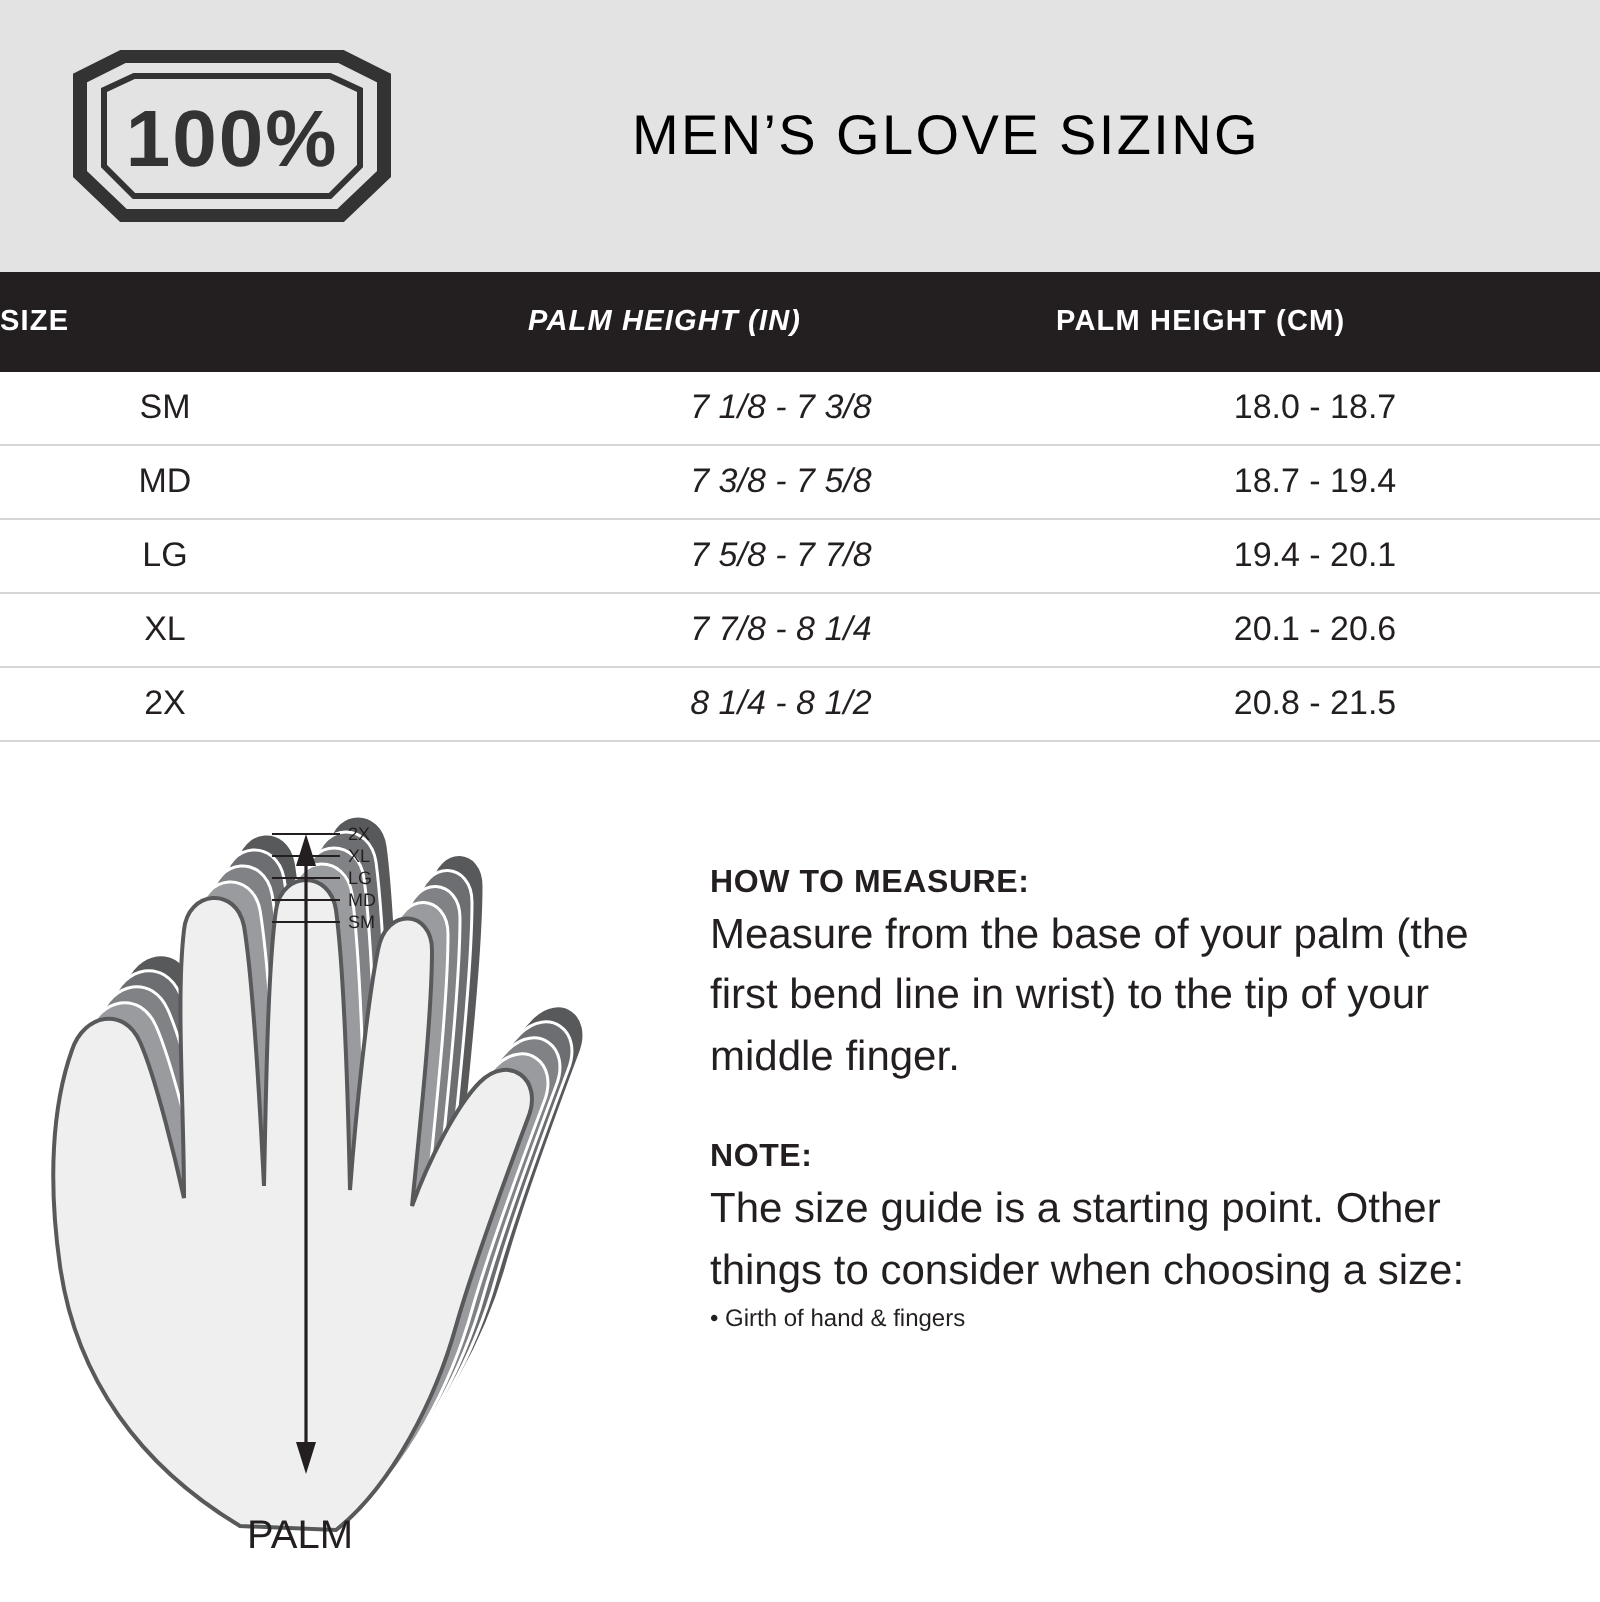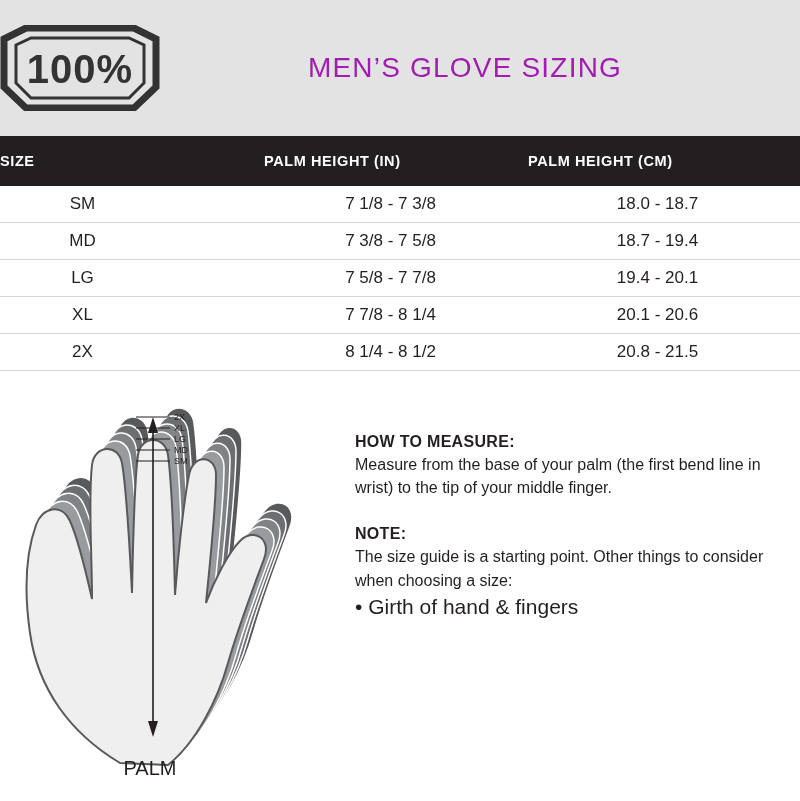--- a/index.html
+++ b/index.html
@@ -26,31 +26,32 @@
     position: relative;
     height: 136px;
     background: #e3e3e3;
     display: flex;
     align-items: center;
   }
   .logo-wrap {
     width: 200px;
     display: flex;
     align-items: center;
-    justify-content: flex-start;
+    justify-content: center;
+    margin-left: 16px;
   }
   .logo-svg {
     display: block;
   }
   .header-title {
     flex: 1;
     text-align: center;
     font-size: 28px;
     letter-spacing: 1.2px;
-    color: #a21caf;
+    color: #000000;
     font-weight: 400;
     padding-right: 70px;
   }
 
   
   .table {
     width: 100%;
     border-collapse: collapse;
     table-layout: fixed;
     border-radius: 23px;
@@ -66,37 +67,37 @@
     text-align: left;
     padding: 14px 0 14px 0;
     height: 50px;
     box-sizing: border-box;
   }
   .col-size { width: 33%; }
   .col-in { width: 33%; }
   .col-cm { width: 34%; }
 
   .th-size { padding-left: 72px; }
-  .th-in { padding-left: 58px; }
+  .th-in { padding-left: 58px; font-style: italic; }
   .th-cm { padding-left: 48px; margin-left: 18px; }
 
   .table tbody td {
     font-size: 17px;
     color: #231f20;
     height: 34px;
     border-bottom: 1px solid #d5d5d5;
     text-align: center;
   }
   .table tbody tr:first-child td {
     border-top: none;
   }
 
   
   .table tbody td.c1 { text-align: center; padding-right: 100px; }
-  .table tbody td.c2 { text-align: center; padding-right: 12px; }
+  .table tbody td.c2 { text-align: center; padding-right: 12px; font-style: italic; }
   .table tbody td.c3 { text-align: center; padding-right: 14px; }
 
   
   .lower {
     position: relative;
     display: flex;
     height: 415px;
   }
   .hand-area {
     position: relative;
@@ -120,28 +121,28 @@
     padding: 62px 30px 0 0;
   }
   .heading {
     font-size: 16px;
     font-weight: 700;
     color: #231f20;
     letter-spacing: 0.3px;
     margin: 0 0 2px 0;
   }
   .para {
-    font-size: 16px;
+    font-size: 21px;
     line-height: 1.45;
     color: #231f20;
     margin: 0;
   }
   .block-gap { height: 26px; }
   .bullet {
-    font-size: 21px;
+    font-size: 12px;
     line-height: 1.45;
     color: #231f20;
   }
 </style>
 </head>
 <body>
 
 <div class="page">
 
   <div class="header">

